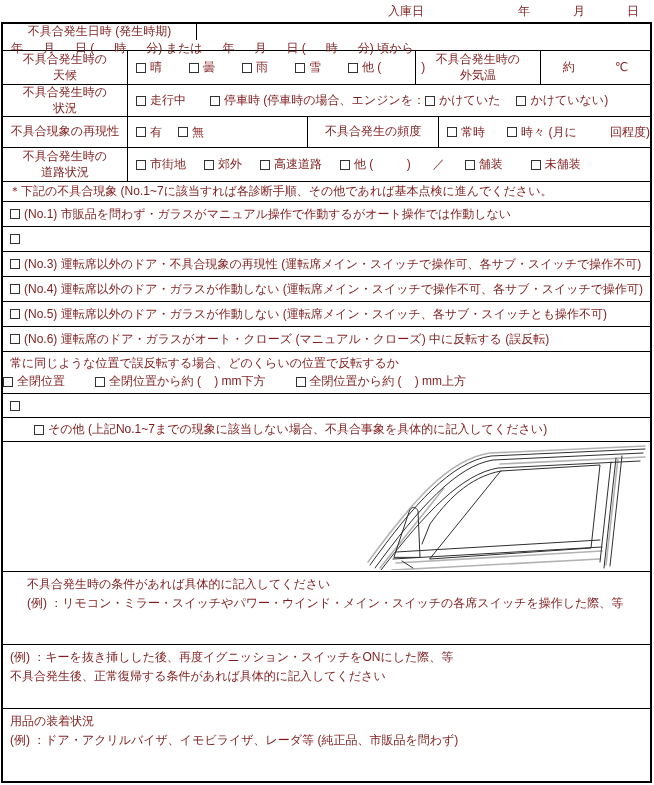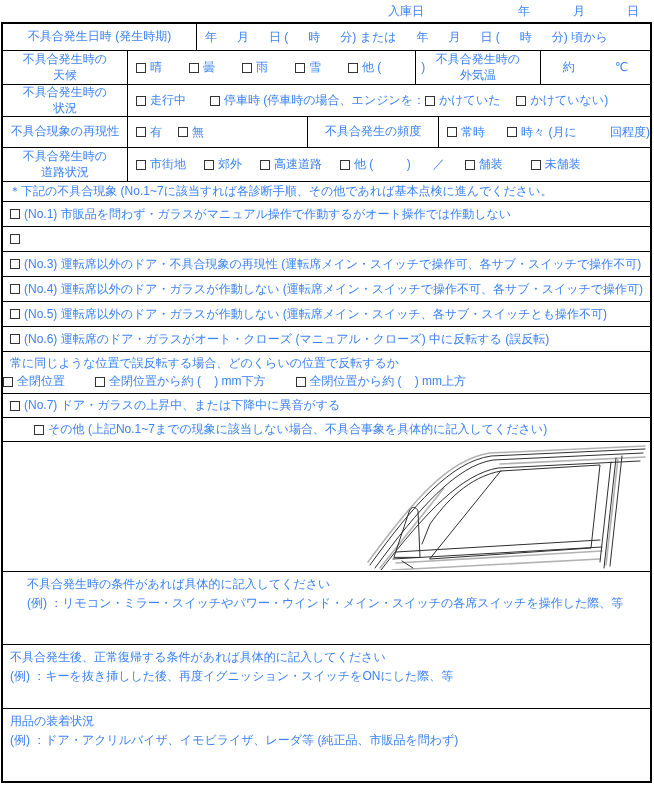--- a/index.html
+++ b/index.html
@@ -1,20 +1,20 @@
 <!DOCTYPE html>
 <html><head>
 <meta charset="utf-8">
 <style>
   * { box-sizing: border-box; }
   html,body { margin:0; padding:0; background:#fff; }
   .page {
     position:relative; width:654px; height:785px; background:#fff;
     font-family:"Liberation Sans","DejaVu Sans",sans-serif;
-    font-size:12px; color:#3b82f6; overflow:hidden;
+    font-size:12px; color:#7f1d1d; overflow:hidden;
   }
   .intake { position:absolute; top:3px; left:0; width:652px; height:16px; }
   .intake span { position:absolute; top:0; white-space:pre; }
   .pos-nyuko { left:388px; } .pos-yr { left:518px; } .pos-mo { left:573px; } .pos-dy { left:627px; }
 
   .tbl { position:absolute; top:22px; left:1px; width:651px; height:761px; border:2px solid #000; background:#fff; }
   .row { display:flex; border-bottom:1px solid #000; align-items:stretch; }
   .row.nob { border-bottom:none; }
   .cell { border-right:1px solid #000; display:flex; align-items:center; }
   .cell.last { border-right:none; }
@@ -43,21 +43,21 @@
 
   <div class="intake">
     <span class="pos-nyuko">入庫日</span>
     <span class="pos-yr">年</span>
     <span class="pos-mo">月</span>
     <span class="pos-dy">日</span>
   </div>
 
   <div class="tbl">
 
-    <div class="row" style="height:27px;">
+    <div class="row" style="height:27px;flex-direction:column;">
       <div class="cell lab" style="width:194px;">不具合発生日時 (発生時期)</div>
       <div class="cell last con pre">年      月      日 (      時      分) または      年      月      日 (      時      分) 頃から</div>
     </div>
 
     <div class="row" style="height:34px;">
       <div class="cell lab" style="width:125px;">不具合発生時の
 天候</div>
       <div class="cell con" style="width:288px;">
         <span class="opt m26"><span class="cb"></span><span>晴</span></span>
         <span class="opt m26"><span class="cb"></span><span>曇</span></span>
@@ -157,21 +157,20 @@
           <span class="opt m30"><span class="cb"></span><span>全閉位置</span></span>
           <span class="opt m30"><span class="cb"></span><span class="pre">全閉位置から約 (    ) mm下方</span></span>
           <span class="opt"><span class="cb"></span><span class="pre">全閉位置から約 (    ) mm上方</span></span>
         </div>
       </div>
     </div>
 
     <div class="row" style="height:24px;">
       <div class="cell last chkrow" style="flex:1;">
           <span class="cb"></span>
-          <span class="pre">(No.7) ドア・ガラスの上昇中、または下降中に異音がする</span>
         </div>
     </div>
     <div class="row" style="height:24px;padding-left:24px;">
       <div class="cell last chkrow" style="flex:1;">
           <span class="cb"></span>
           <span class="pre">その他 (上記No.1~7までの現象に該当しない場合、不具合事象を具体的に記入してください)</span>
         </div>
     </div>
 
     <div class="row draw-cell" style="height:130px;">
@@ -206,22 +205,22 @@
     <div class="row" style="height:73px;">
       <div class="cell last sec" style="flex:1;padding-left:24px;">
         <span class="blk">不具合発生時の条件があれば具体的に記入してください</span>
         <span class="blk pre">(例) ：リモコン・ミラー・スイッチやパワー・ウインド・メイン・スイッチの各席スイッチを操作した際、等</span>
         <span class="fill"></span>
       </div>
     </div>
 
     <div class="row" style="height:64px;">
       <div class="cell last sec" style="flex:1;">
+        <span class="blk pre">(例) ：キーを抜き挿しした後、再度イグニッション・スイッチをONにした際、等</span>
         <span class="blk">不具合発生後、正常復帰する条件があれば具体的に記入してください</span>
-        <span class="blk pre">(例) ：キーを抜き挿しした後、再度イグニッション・スイッチをONにした際、等</span>
         <span class="fill"></span>
       </div>
     </div>
 
     <div class="row nob" style="height:72px;">
       <div class="cell last sec" style="flex:1;">
         <span class="blk">用品の装着状況</span>
         <span class="blk pre">(例) ：ドア・アクリルバイザ、イモビライザ、レーダ等 (純正品、市販品を問わず)</span>
         <span class="fill"></span>
       </div>

